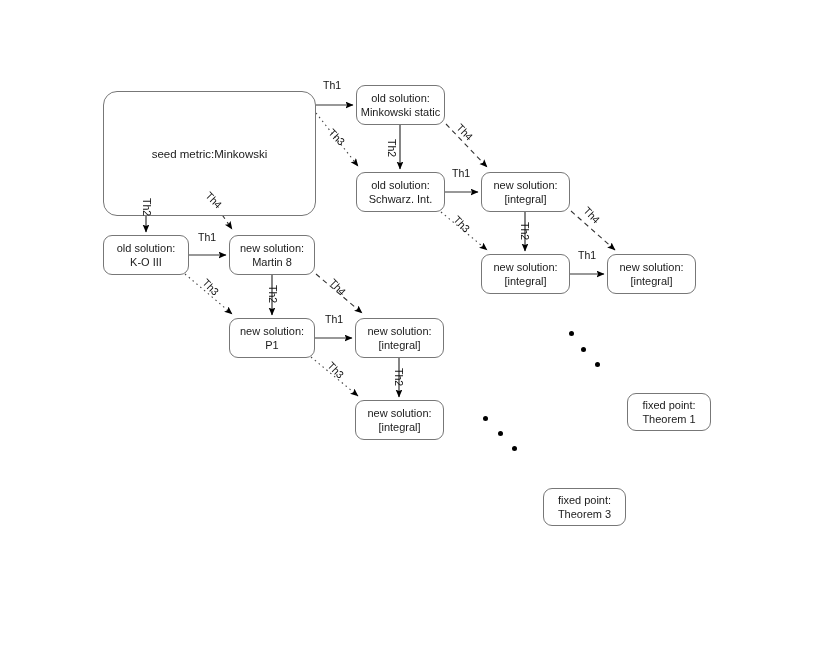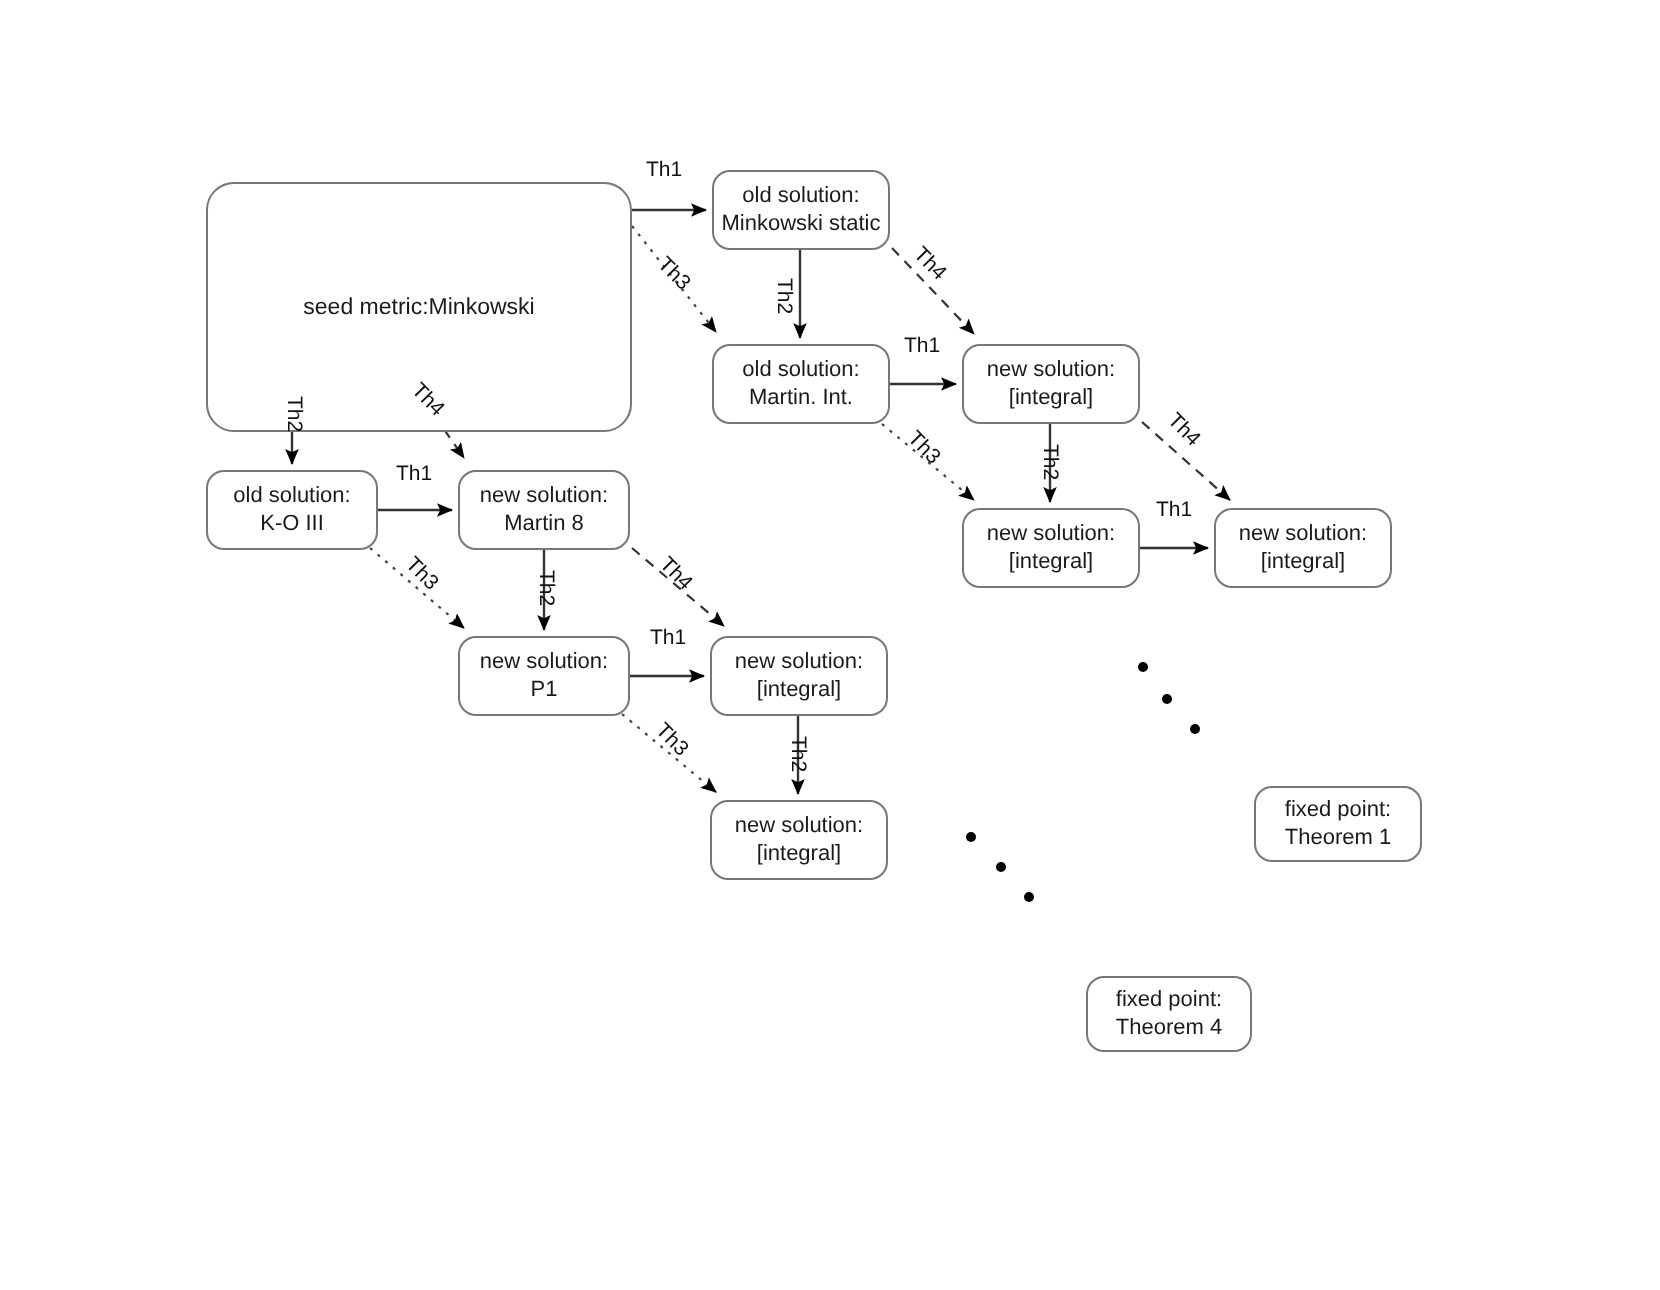--- a/index.html
+++ b/index.html
@@ -115,21 +115,21 @@
   <div id="node-layer">
       <div class="node big" style="left: 103px; top: 63px; width: 213px; height: 125px; margin-top: 28px;">
         <span class="ln">seed metric:Minkowski</span>
       </div>
       <div class="node" style="left: 356px; top: 85px; width: 89px; height: 40px;">
         <span class="ln">old solution:</span>
         <span class="ln">Minkowski static</span>
       </div>
       <div class="node" style="left: 356px; top: 172px; width: 89px; height: 40px;">
         <span class="ln">old solution:</span>
-        <span class="ln">Martin. Int.</span>
+        <span class="ln">Schwarz. Int.</span>
       </div>
       <div class="node" style="left: 481px; top: 172px; width: 89px; height: 40px;">
         <span class="ln">new solution:</span>
         <span class="ln">[integral]</span>
       </div>
       <div class="node" style="left: 103px; top: 235px; width: 86px; height: 40px;">
         <span class="ln">old solution:</span>
         <span class="ln">K-O III</span>
       </div>
       <div class="node" style="left: 229px; top: 235px; width: 86px; height: 40px;">
@@ -155,21 +155,21 @@
       <div class="node" style="left: 355px; top: 400px; width: 89px; height: 40px;">
         <span class="ln">new solution:</span>
         <span class="ln">[integral]</span>
       </div>
       <div class="node" style="left: 627px; top: 393px; width: 84px; height: 38px;">
         <span class="ln">fixed point:</span>
         <span class="ln">Theorem 1</span>
       </div>
       <div class="node" style="left: 543px; top: 488px; width: 83px; height: 38px;">
         <span class="ln">fixed point:</span>
-        <span class="ln">Theorem 4</span>
+        <span class="ln">Theorem 3</span>
       </div>
     </div>
 
   <div id="label-layer">
       <span class="edge-label" style="left: 323px; top: 80px;">Th1</span>
       <span class="edge-label rot-vert" style="left: 152px; top: 198px;">Th2</span>
       <span class="edge-label rot-diag" style="left: 334px; top: 127px;">Th3</span>
       <span class="edge-label rot-diag" style="left: 211px; top: 190px;">Th4</span>
       <span class="edge-label rot-vert" style="left: 397px; top: 139px;">Th2</span>
       <span class="edge-label rot-diag" style="left: 462px; top: 122px;">Th4</span>

